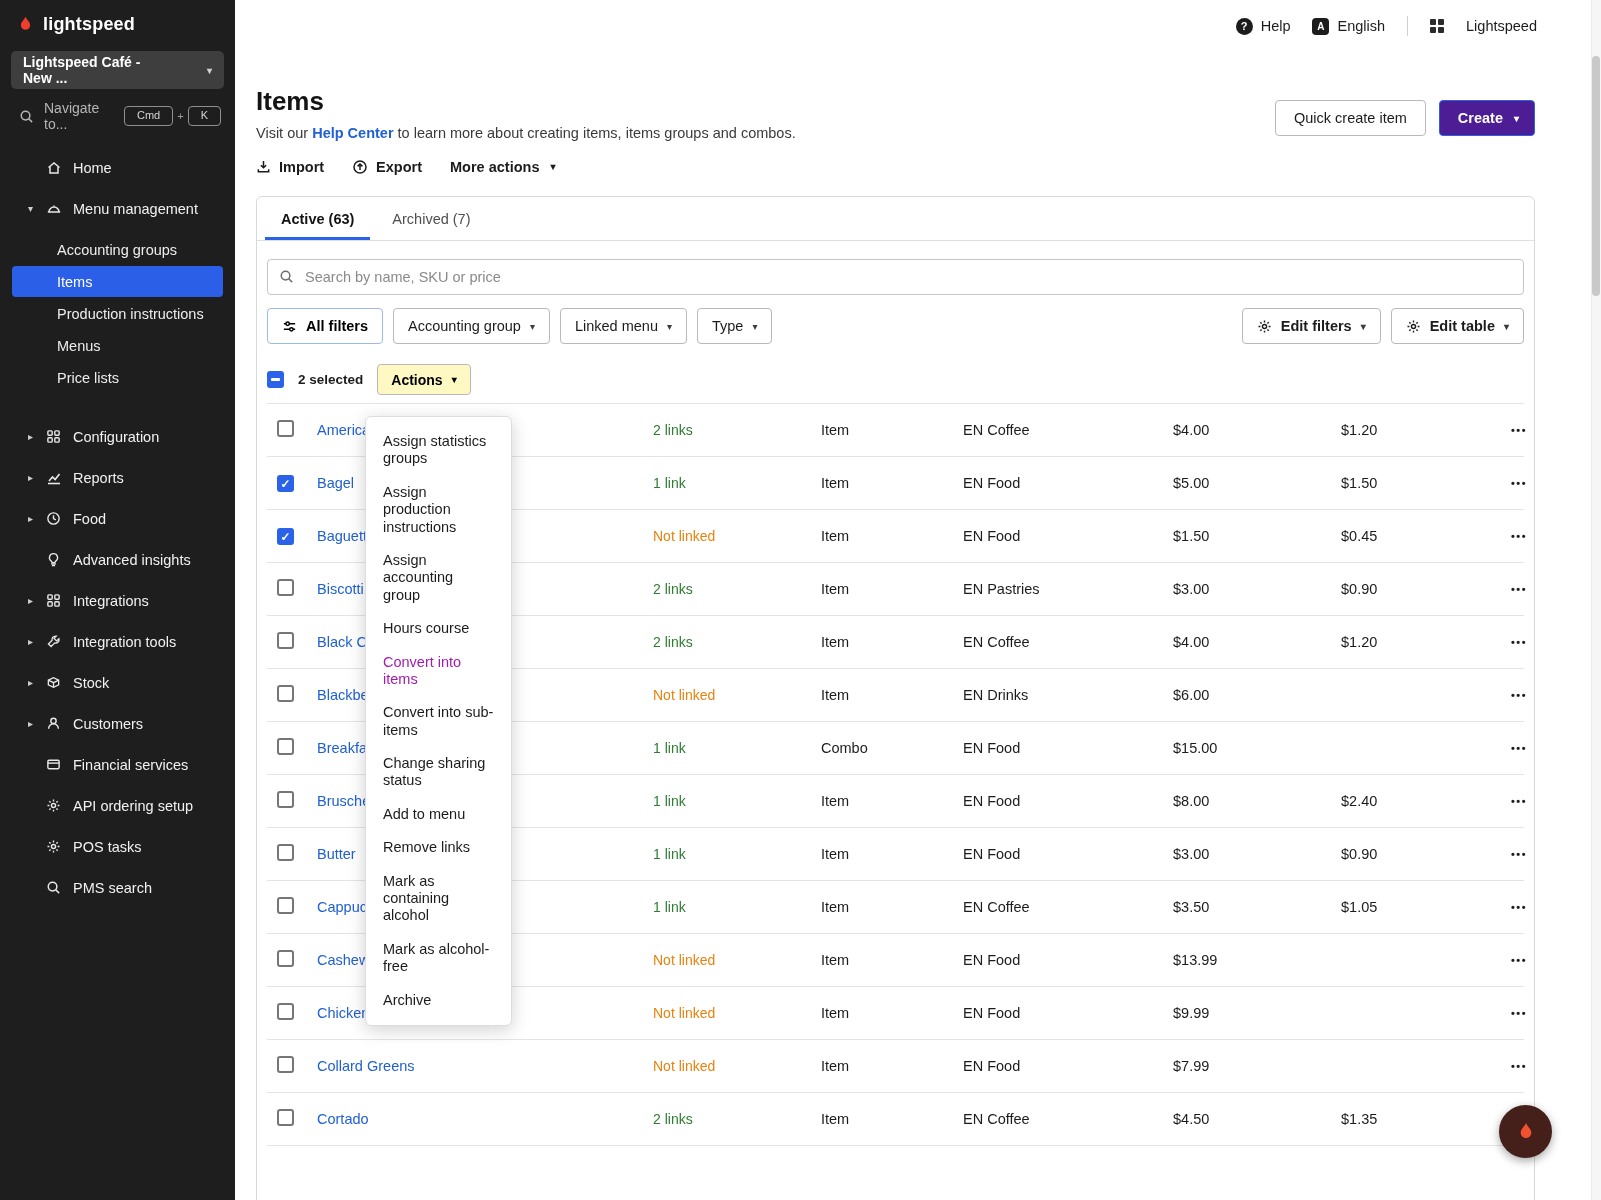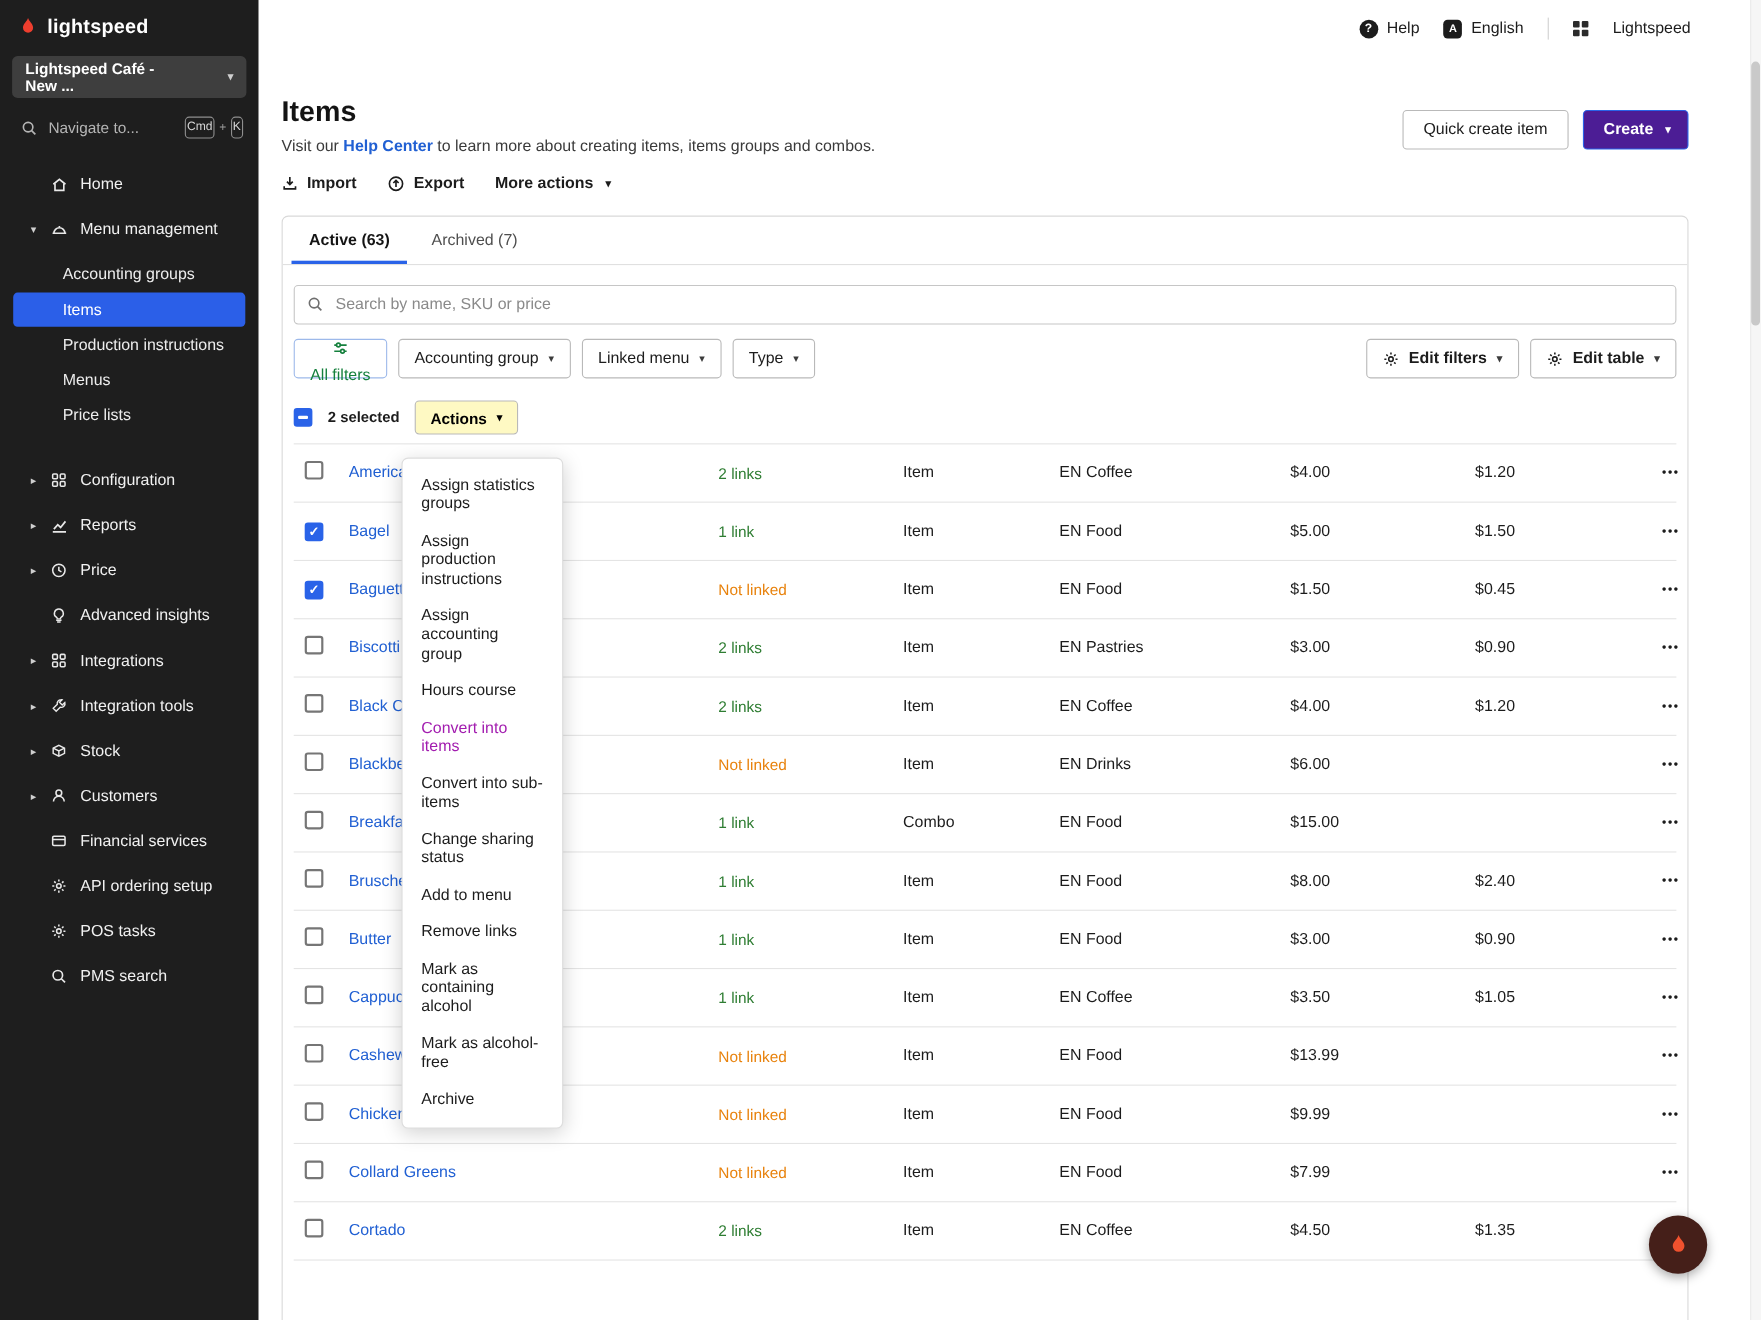--- a/index.html
+++ b/index.html
@@ -8,21 +8,21 @@
   .icon svg{display:block;}
 
   
   .sidebar{position:absolute;left:0;top:0;width:235px;height:1200px;background:#1e1e1e;z-index:30;}
   .logo-row{display:flex;align-items:center;gap:8px;padding:14px 16px 10px;}
   .logo-text{color:#fff;font-size:18px;font-weight:700;letter-spacing:.2px;}
   .account-box{margin:6px 11px 0;background:#3e3e3e;border-radius:5px;height:38px;display:flex;align-items:center;justify-content:space-between;padding:0 12px;color:#fff;font-size:14px;font-weight:700;cursor:pointer;gap:32px;}
   .account-box .caret{color:#cfcfcf;font-size:10px;margin-left:8px;}
   .navigate{display:flex;align-items:center;gap:10px;padding:0 14px 0 19px;height:54px;color:#b5b5b5;font-size:14px;cursor:pointer;}
   .navigate .keys{margin-left:auto;display:flex;align-items:center;gap:4px;}
-  .key{border:1px solid #8f8f8f;border-radius:4px;color:#d6d6d6;font-size:11px;padding:1px 1px;line-height:1.4;}
+  .key{border:1px solid #8f8f8f;border-radius:4px;color:#d6d6d6;font-size:11px;padding:1px 12px;line-height:1.4;}
   .plus{color:#9c9c9c;font-size:11px;}
   #sidebar-nav{padding-top:4px;}
   .nav-item{display:flex;align-items:center;height:41px;padding-left:28px;color:#f1f1f1;font-size:14.5px;font-weight:500;cursor:pointer;}
   .nav-caret{width:18px;font-size:10px;color:#cfcfcf;flex:none;}
   .nav-icon{width:27px;color:#e8e8e8;flex:none;}
   .sub-list{padding:4px 0 22px;}
   .sub-item{margin:1px 12px;height:31px;display:flex;align-items:center;padding-left:45px;color:#ededed;font-size:14.5px;border-radius:4px;cursor:pointer;white-space:nowrap;}
   .sub-item.selected{background:#2b5fe8;color:#fff;}
 
   
@@ -55,21 +55,21 @@
   .tab{padding:14px 16px 10px;font-size:14.5px;color:#4f4f4f;cursor:pointer;border-bottom:3px solid transparent;}
   .tab.active{color:#141414;font-weight:600;border-bottom-color:#2a63e8;}
   .card-body{padding:18px 10px 0;}
   .searchbar{position:relative;}
   .searchbar input{width:100%;height:36px;border:1px solid #c6c6c6;border-radius:4px;padding:0 12px 0 37px;font-size:14.5px;color:#1c1c1c;font-family:"Liberation Sans",sans-serif;outline:none;}
   .searchbar input::placeholder{color:#8a8a8a;}
   .searchbar .sicon{position:absolute;left:12px;top:10px;color:#6f6f6f;}
   .filter-row{display:flex;align-items:center;margin-top:13px;gap:10px;}
   .chip{height:36px;border:1px solid #b9b9b9;border-radius:4px;background:#fff;display:inline-flex;align-items:center;gap:9px;padding:0 14px;font-size:14.5px;color:#1c1c1c;cursor:pointer;white-space:nowrap;}
   .chip .caret{font-size:10px;color:#3c3c3c;}
-  .chip.allfilters{color:#15803d;border-color:#9db9ea;font-weight:400;flex-direction:column;}
+  .chip.allfilters{color:#000000;border-color:#9db9ea;font-weight:700;}
   .chip.iconchip{font-weight:600;}
   .spacer{flex:1;}
 
   .sel-row{display:flex;align-items:center;gap:14px;margin-top:20px;height:31px;}
   .sel-count{font-size:13.5px;font-weight:700;}
   .actions-btn{height:31px;border:1px solid #b9b9b9;border-radius:4px;display:inline-flex;align-items:center;gap:9px;padding:0 13px;font-size:14px;font-weight:600;cursor:pointer;background:#fef9c3;}
   .actions-btn .caret{font-size:10px;}
 
   .cb{width:17px;height:17px;border:2px solid #767676;border-radius:3px;display:inline-flex;align-items:center;justify-content:center;background:#fff;cursor:pointer;flex:none;}
   .cb.checked,.cb.indet{background:#2a63e8;border-color:#2a63e8;}
@@ -178,21 +178,21 @@
         <span class="nav-label">Reports</span>
       </div>
       <div class="nav-item">
         <span class="nav-caret">▸</span>
         <span class="nav-icon icon">
           <svg width="15" height="15" viewBox="0 0 16 16" fill="none" stroke="currentColor" stroke-width="1.5">
             <circle cx="8" cy="8" r="6"></circle>
             <path d="M8 4.5V8l2.5 1.5"></path>
           </svg>
         </span>
-        <span class="nav-label">Price</span>
+        <span class="nav-label">Food</span>
       </div>
       <div class="nav-item">
         <span class="nav-caret"></span>
         <span class="nav-icon icon">
           <svg width="15" height="15" viewBox="0 0 16 16" fill="none" stroke="currentColor" stroke-width="1.4">
             <path d="M5.4 12.6h5.2M6.3 14.4h3.4"></path>
             <path d="M8 1.8a4.3 4.3 0 0 1 2.4 7.9c-.6.4-.9 1-.9 1.6H6.5c0-.6-.3-1.2-.9-1.6A4.3 4.3 0 0 1 8 1.8z"></path>
           </svg>
         </span>
         <span class="nav-label">Advanced insights</span>

